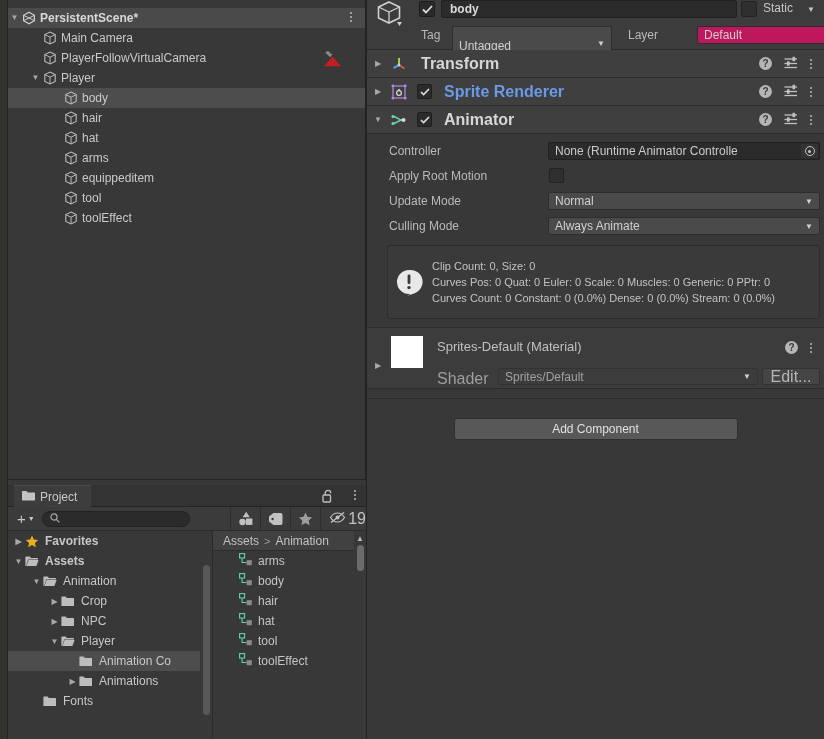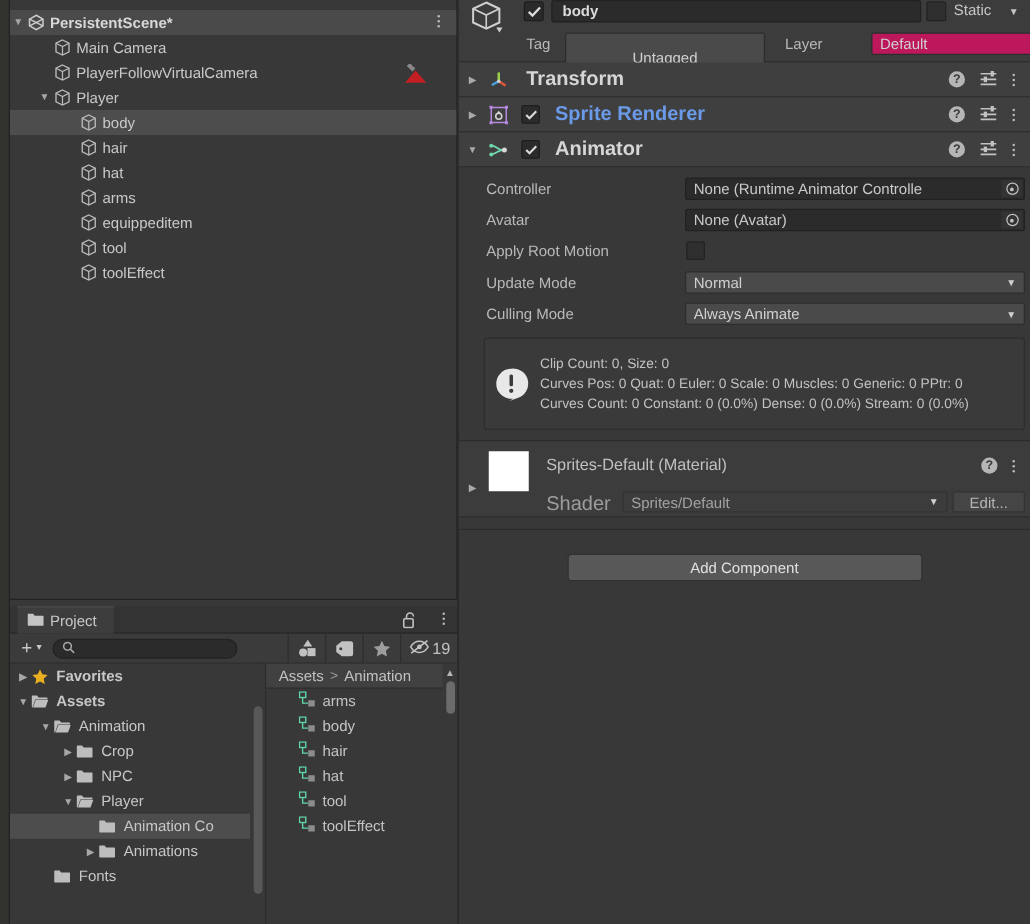--- a/index.html
+++ b/index.html
@@ -99,21 +99,21 @@
   }
   .search-field input {
     background: transparent; border: none; outline: none; color: #c8c8c8;
     font-size: 11px; font-family: "Liberation Sans", sans-serif; width: 110px;
   }
   .tb-icons { margin-left: auto; display: flex; align-items: stretch; height: 24px; }
   .tb-ic {
     width: 30px; display: flex; align-items: center; justify-content: center;
     border-left: 1px solid #2e2e2e;
   }
-  .tb-ic.hidecount { width: 46px; gap: 2px; font-size: 13px; color: #c2c2c2; }
+  .tb-ic.hidecount { width: 46px; gap: 2px; font-size: 16px; color: #c2c2c2; justify-content: flex-end; }
 
   .proj-body { position: relative; height: 208px; display: flex; }
   .proj-tree {
     position: relative; width: 204px; background: #383838; overflow: hidden;
   }
   .proj-list {
     position: relative; flex: 1; background: #383838;
     border-left: 1px solid #2c2c2c;
   }
   .breadcrumb {
@@ -170,21 +170,21 @@
     background: #2f2f2f; border: 1px solid #232323; border-radius: 2px;
   }
   .static-lbl { position: absolute; left: 396px; top: 1px; font-size: 12px; color: #c6c6c6; }
   .static-arrow { position: absolute; left: 440px; top: 5px; font-size: 8px; color: #c6c6c6; }
 
   .tag-row { position: absolute; left: 0; top: 25px; height: 22px; width: 100%; }
   .tag-lbl { position: absolute; left: 54px; top: 3px; font-size: 12px; color: #b9b9b9; }
   .tag-dd {
     position: absolute; left: 85px; top: 1px; width: 160px; height: 18px;
     background: #4a4a4a; border: 1px solid #2d2d2d; border-radius: 2px;
-    display: flex; align-items: center; padding: 12px 6px; font-size: 12px; color: #d0d0d0; flex-direction: column;
+    display: flex; align-items: flex-start; padding: 12px 6px; font-size: 12px; color: #d0d0d0;
   }
   .layer-lbl { position: absolute; left: 261px; top: 3px; font-size: 12px; color: #b9b9b9; }
   .layer-dd {
     position: absolute; left: 302px; top: 1px; width: 148px; height: 18px;
     background: #be185d; border: 1px solid #2d2d2d; border-radius: 2px;
     display: flex; align-items: center; padding: 0 6px; font-size: 12px; color: #d0d0d0; margin-left: 28px;
   }
   .dd-arrow { margin-left: auto; font-size: 8px; color: #d0d0d0; }
 
   .comp-header {
@@ -256,21 +256,21 @@
   .mat-icons { position: absolute; right: 12px; top: 13px; display: flex; gap: 12px; align-items: center; }
   .shader-lbl { position: absolute; left: 70px; top: 42px; font-size: 16px; color: #9d9d9d; }
   .shader-dd {
     position: absolute; left: 131px; top: 40px; width: 260px; height: 17px;
     background: #3c3c3c; border: 1px solid #333; border-radius: 2px;
     display: flex; align-items: center; padding: 0 6px; font-size: 12px; color: #a2a2a2;
   }
   .edit-btn {
     position: absolute; left: 395px; top: 40px; width: 58px; height: 17px;
     background: #454545; border: 1px solid #333; border-radius: 2px;
-    display: flex; align-items: center; justify-content: center; font-size: 12px; color: #b6b6b6;
+    display: flex; align-items: center; justify-content: center; font-size: 16px; color: #b6b6b6;
   }
   .sep-strip { height: 10px; background: #383838; border-bottom: 1px solid #2c2c2c; }
 
   .add-comp-wrap { display: flex; justify-content: center; padding-top: 19px; }
   .add-comp {
     width: 284px; height: 22px; background: #585858; border: 1px solid #303030;
     border-radius: 3px; display: flex; align-items: center; justify-content: center;
     font-size: 12px; color: #e0e0e0;
   }
 </style>
@@ -803,31 +803,20 @@
         <div class="objfield">
           <span>None (Runtime Animator Controlle</span>
           <span class="picker">
               <span class="ring">
                 <i></i>
               </span>
             </span>
         </div>
       </div>
       <div class="prow">
-        <span class="plbl">Avatar</span>
-        <div class="objfield">
-          <span>None (Avatar)</span>
-          <span class="picker">
-              <span class="ring">
-                <i></i>
-              </span>
-            </span>
-        </div>
-      </div>
-      <div class="prow">
         <span class="plbl">Apply Root Motion</span>
         <div class="chk-sm"></div>
       </div>
       <div class="prow">
         <span class="plbl">Update Mode</span>
         <div class="enumfield">
           <span>Normal</span>
           <span class="dd-arrow">▼</span>
         </div>
       </div>

